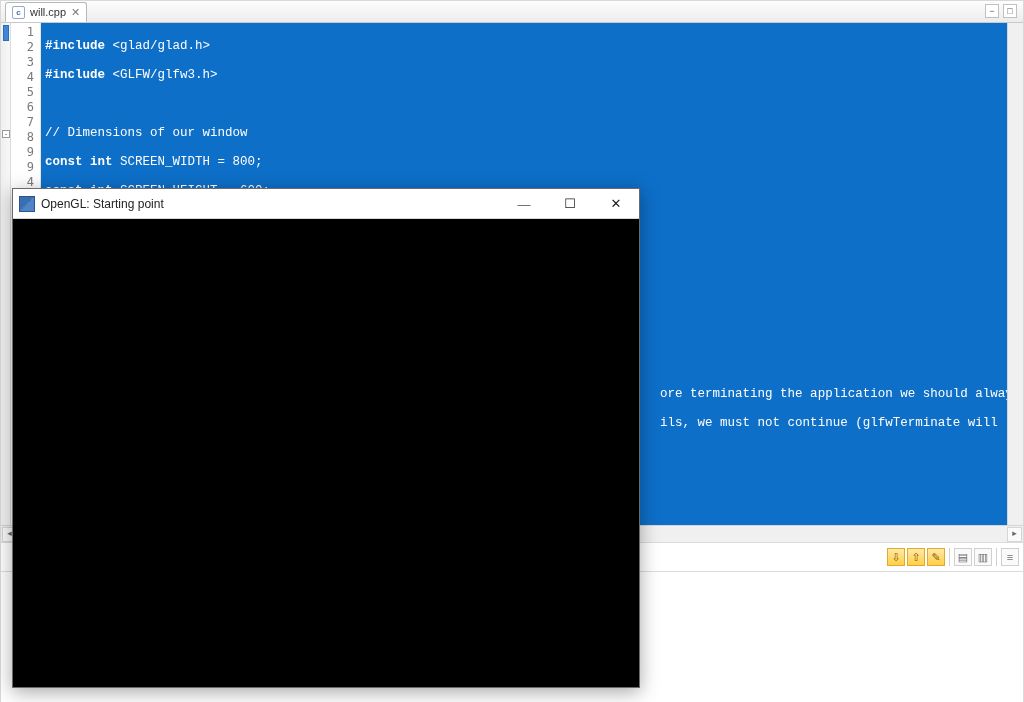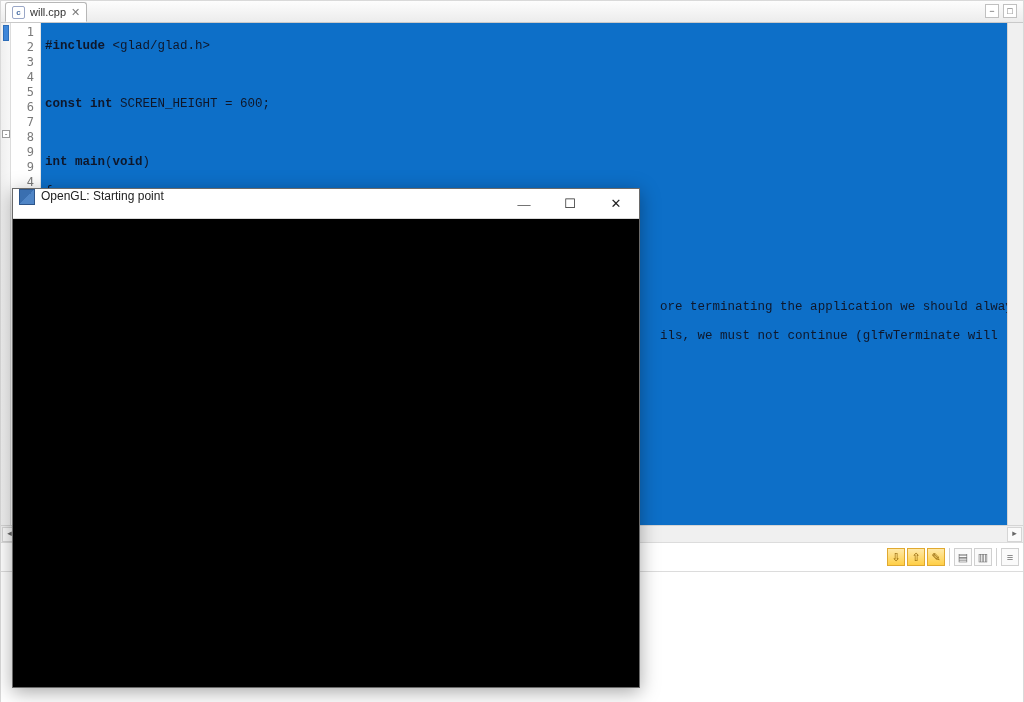--- a/index.html
+++ b/index.html
@@ -77,21 +77,21 @@
     font-family: Consolas, monospace;
     font-size: 12px;
     color: #7a7a7a;
     text-align: right;
     padding: 2px 6px 2px 2px;
   }
   .gutter div { height: 15px; line-height:15px; }
   .code {
     flex: 1;
     background: #0d6fc8;
-    color: #0f172a;
+    color: #ffffff;
     font-family: Consolas, "Courier New", monospace;
     font-size: 12.5px;
     padding: 2px 0 2px 4px;
     white-space: pre;
     overflow: hidden;
     position:relative;
   }
   .code .line { height:15px; line-height:15px; }
   .kw { font-weight: bold; }
   .code-scroll-right {
@@ -135,21 +135,21 @@
     left: 12px; top: 188px;
     width: 628px; height: 500px;
     background: #000;
     border: 1px solid #6a6a6a;
     box-shadow: 0 4px 18px rgba(0,0,0,0.35);
   }
   .ogl-titlebar {
     height: 30px;
     background: #ffffff;
     border-bottom: 1px solid #d9d9d9;
-    display: flex; align-items: flex-start;
+    display: flex; align-items: center;
     padding: 0 0 0 6px;
     font-size: 12px; color: #222;
   }
   .ogl-appicon {
     width:16px; height:16px; margin-right:6px;
     background:
       linear-gradient(135deg,#3a6fb0 0 50%,#4f85c6 50% 100%);
     border:1px solid #2d558a;
   }
   .ogl-title { flex: 1; }
@@ -191,21 +191,24 @@
       <div>6</div>
       <div>7</div>
       <div>8</div>
       <div>9</div>
       <div>9</div>
       <div>4</div>
     </div>
 
     <div class="code">
 <div class="line"><span class="kw">#include</span> &lt;glad/glad.h&gt;</div>
-<div class="line"> </div>
+<div class="line"><span class="kw">#include</span> &lt;GLFW/glfw3.h&gt;</div>
+<div class="line"> </div>
+<div class="line">// Dimensions of our window</div>
+<div class="line"><span class="kw">const int</span> SCREEN_WIDTH = 800;</div>
 <div class="line"><span class="kw">const int</span> SCREEN_HEIGHT = 600;</div>
 <div class="line"> </div>
 <div class="line"><span class="kw">int main</span>(<span class="kw">void</span>)</div>
 <div class="line">{</div>
 <div class="line">    // Our future window</div>
 <div class="line">    GLFWwindow* window;</div>
 <div class="line"> </div>
 <div class="line">                                                                                  ore terminating the application we should always</div>
 <div class="line">                                                                                  ils, we must not continue (glfwTerminate will</div>
 <div class="line"> </div>

